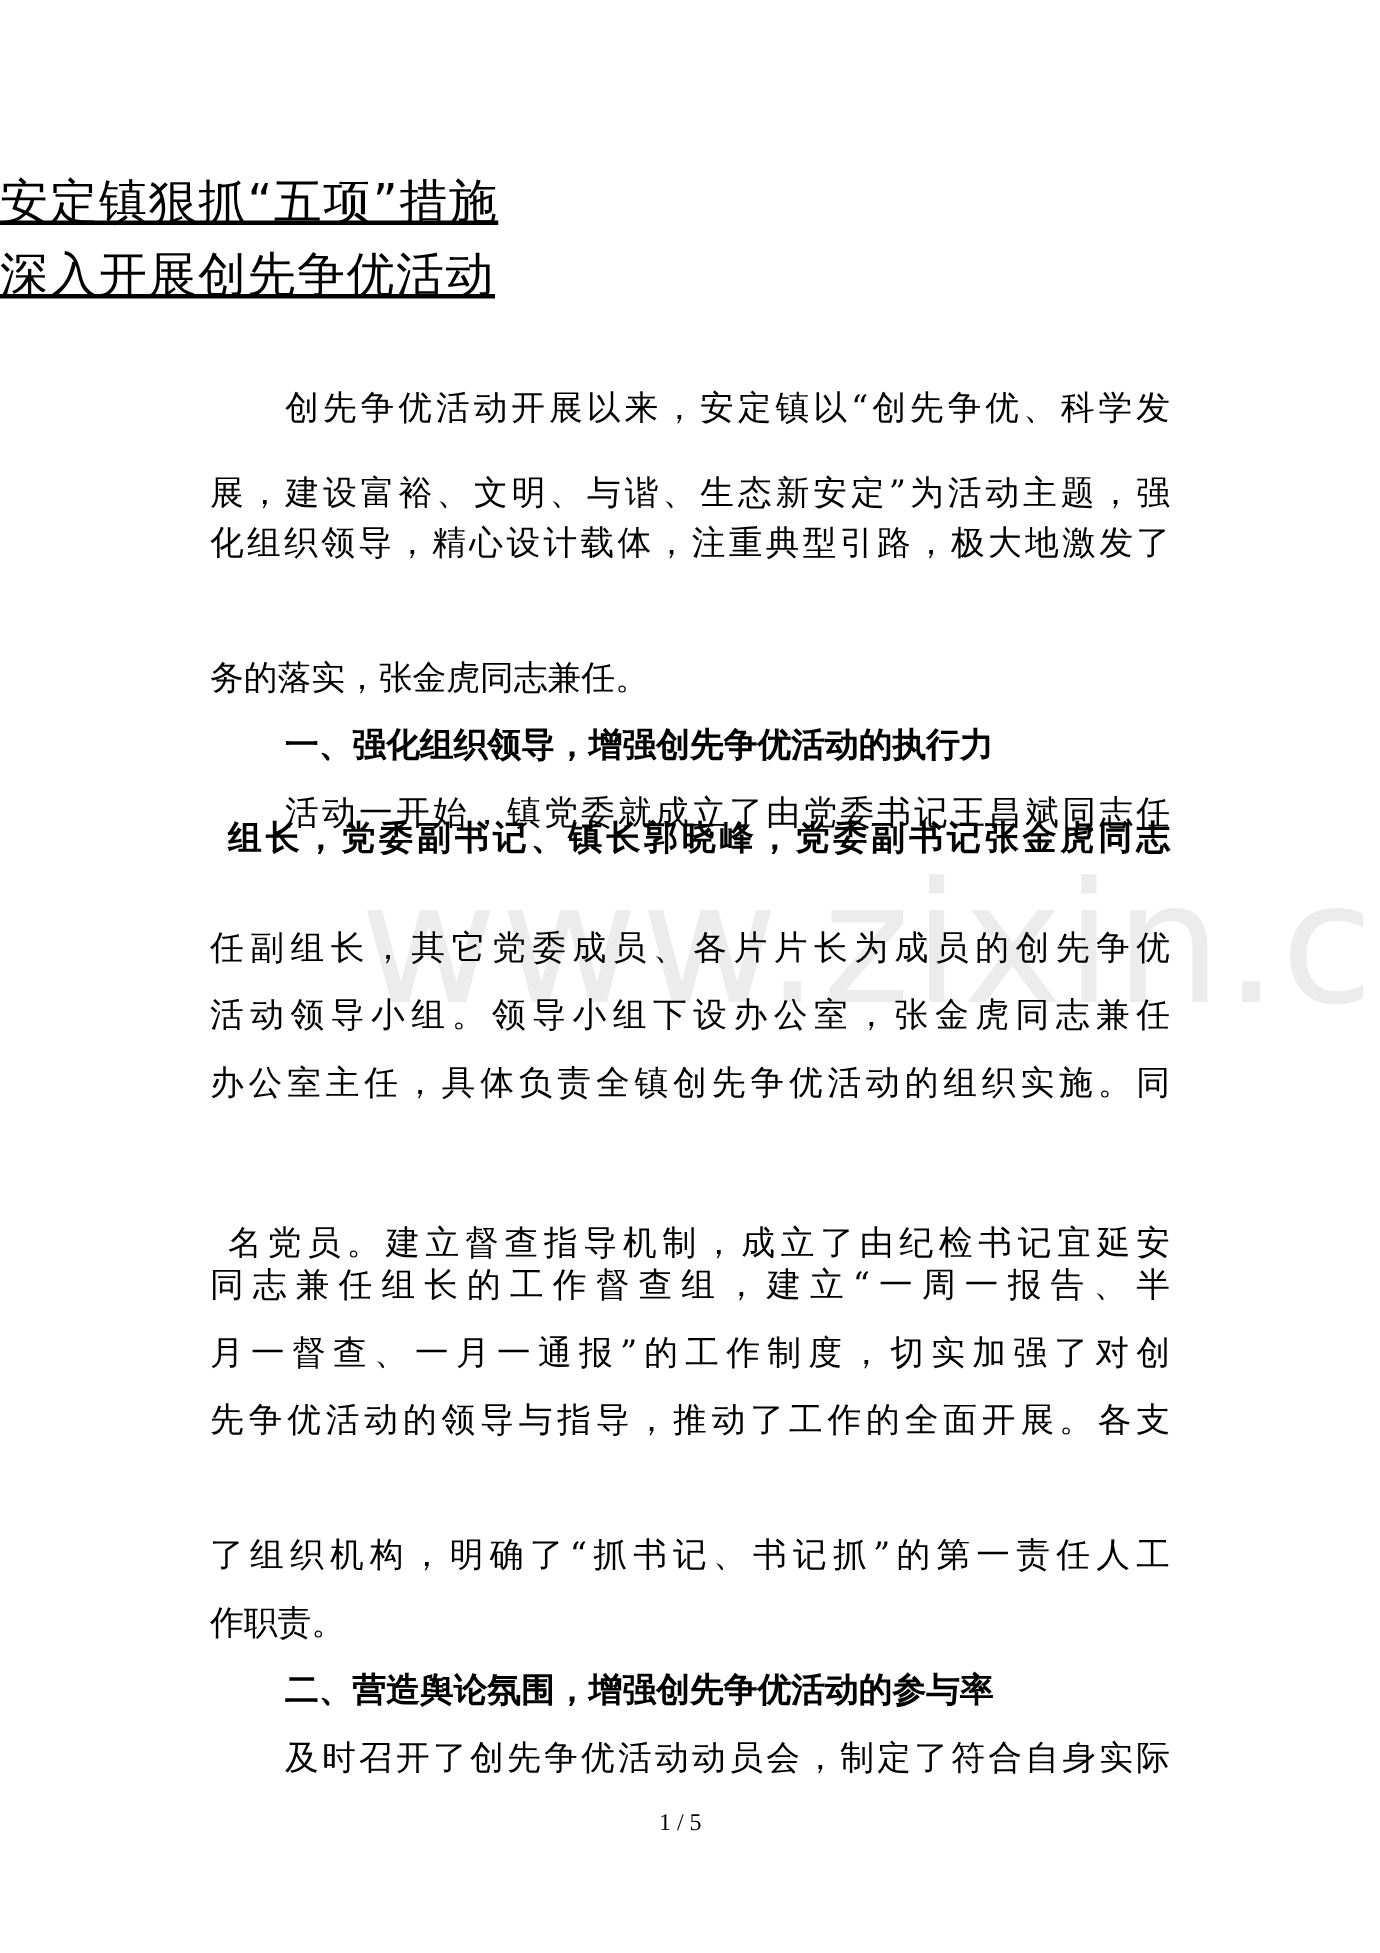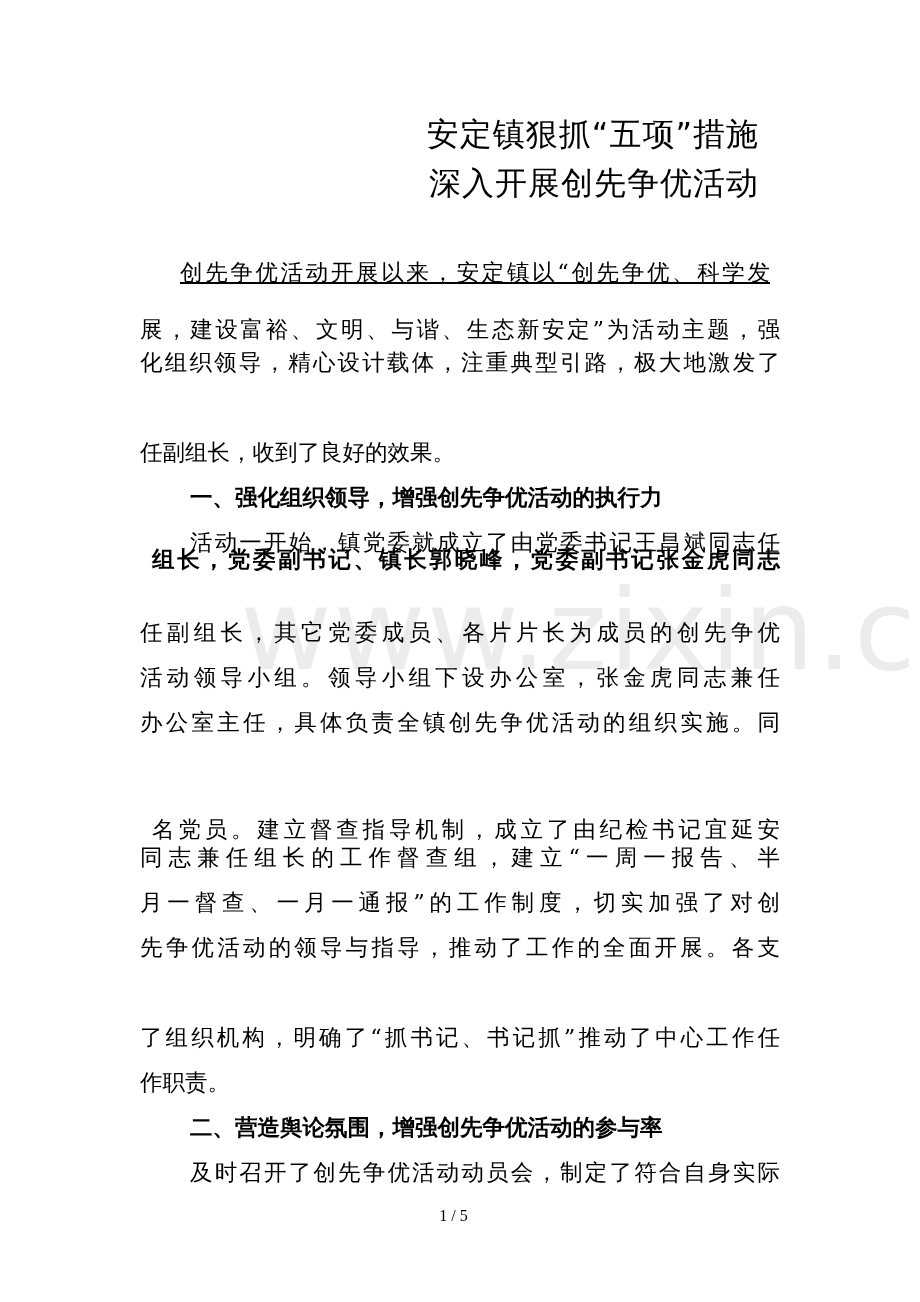--- a/index.html
+++ b/index.html
@@ -1,52 +1,52 @@
 <!DOCTYPE html>
 <html><head>
   <meta charset="utf-8">
   <style>
     html, body { margin: 0; padding: 0; background: #ffffff; }
     body { width: 920px; height: 1302px; position: relative; overflow: hidden; font-family: "DejaVu Serif", serif; color: #000; }
     .page { position: absolute; left: 0; top: 0; width: 920px; height: 1302px; }
-    .title { position: absolute; left: 0; width: 759px; text-align: right; font-family: "DejaVu Sans", sans-serif; font-size: 32px; line-height: 40px; letter-spacing: 1px; }
+    .title { position: absolute; left: 0; width: 759px; text-align: left; font-family: "DejaVu Sans", sans-serif; font-size: 32px; line-height: 40px; letter-spacing: 1px; text-decoration: underline; }
     .t1 { top: 114px; }
     .t2 { top: 163px; }
     .line { position: absolute; left: 140px; width: 640px; font-size: 22.5px; line-height: 30px; white-space: nowrap; text-align: justify; text-align-last: justify; }
     .line.last { text-align-last: left; }
     .heading { position: absolute; left: 190px; font-size: 22.5px; line-height: 30px; font-weight: bold; white-space: nowrap; font-family: "DejaVu Sans", sans-serif; }
     .watermark { position: absolute; left: 240px; top: 565px; font-family: "DejaVu Sans", sans-serif; font-size: 112px; color: rgba(200,200,200,0.35); letter-spacing: 2px; pointer-events: none; }
     .footer { position: absolute; left: 0; width: 907px; top: 1207px; text-align: center; font-size: 16px; font-family: "Liberation Serif", serif; }
   </style>
 </head>
 <body>
 
 <div class="page">
   <div class="watermark">www.zixin.com.cn</div>
 
   <div class="title t1">安定镇狠抓“五项”措施</div>
   <div class="title t2">深入开展创先争优活动</div>
 
-  <div class="line" style="top:257px; left:180px; width:590px;text-decoration:underline;">创先争优活动开展以来，安定镇以“创先争优、科学发</div>
+  <div class="line" style="top:257px; left:190px; width:590px;">创先争优活动开展以来，安定镇以“创先争优、科学发</div>
   <div class="line" style="top:290px;margin-top:24px;">展，建设富裕、文明、与谐、生态新安定”为活动主题，强</div>
   <div class="line" style="top:347px;">化组织领导，精心设计载体，注重典型引路，极大地激发了</div>
-  <div class="line last" style="top:437px;">任副组长，收到了良好的效果。</div>
+  <div class="line last" style="top:437px;">务的落实，张金虎同志兼任。</div>
 
   <div class="heading" style="top:482px;">一、强化组织领导，增强创先争优活动的执行力</div>
 
   <div class="line" style="top:527px; left:190px; width:590px;">活动一开始，镇党委就成立了由党委书记王昌斌同志任</div>
   <div class="line" style="top:544px; left:152px; width:628px;font-weight:bold;">组长，党委副书记、镇长郭晓峰，党委副书记张金虎同志</div>
   <div class="line" style="top:617px;">任副组长，其它党委成员、各片片长为成员的创先争优</div>
   <div class="line" style="top:662px;">活动领导小组。领导小组下设办公室，张金虎同志兼任</div>
   <div class="line" style="top:707px;">办公室主任，具体负责全镇创先争优活动的组织实施。同</div>
   <div class="line" style="top:814px; left:152px; width:628px;">名党员。建立督查指导机制，成立了由纪检书记宜延安</div>
   <div class="line" style="top:842px;">同志兼任组长的工作督查组，建立“一周一报告、半</div>
   <div class="line" style="top:887px;">月一督查、一月一通报”的工作制度，切实加强了对创</div>
   <div class="line" style="top:932px;">先争优活动的领导与指导，推动了工作的全面开展。各支</div>
-  <div class="line" style="top:1022px;">了组织机构，明确了“抓书记、书记抓”推动了中心工作任</div>
+  <div class="line" style="top:1022px;">了组织机构，明确了“抓书记、书记抓”的第一责任人工</div>
   <div class="line last" style="top:1067px;">作职责。</div>
 
   <div class="heading" style="top:1112px;">二、营造舆论氛围，增强创先争优活动的参与率</div>
 
   <div class="line" style="top:1157px; left:190px; width:590px;">及时召开了创先争优活动动员会，制定了符合自身实际</div>
 
   <div class="footer">1 / 5</div>
 </div>
 
 </body></html>

